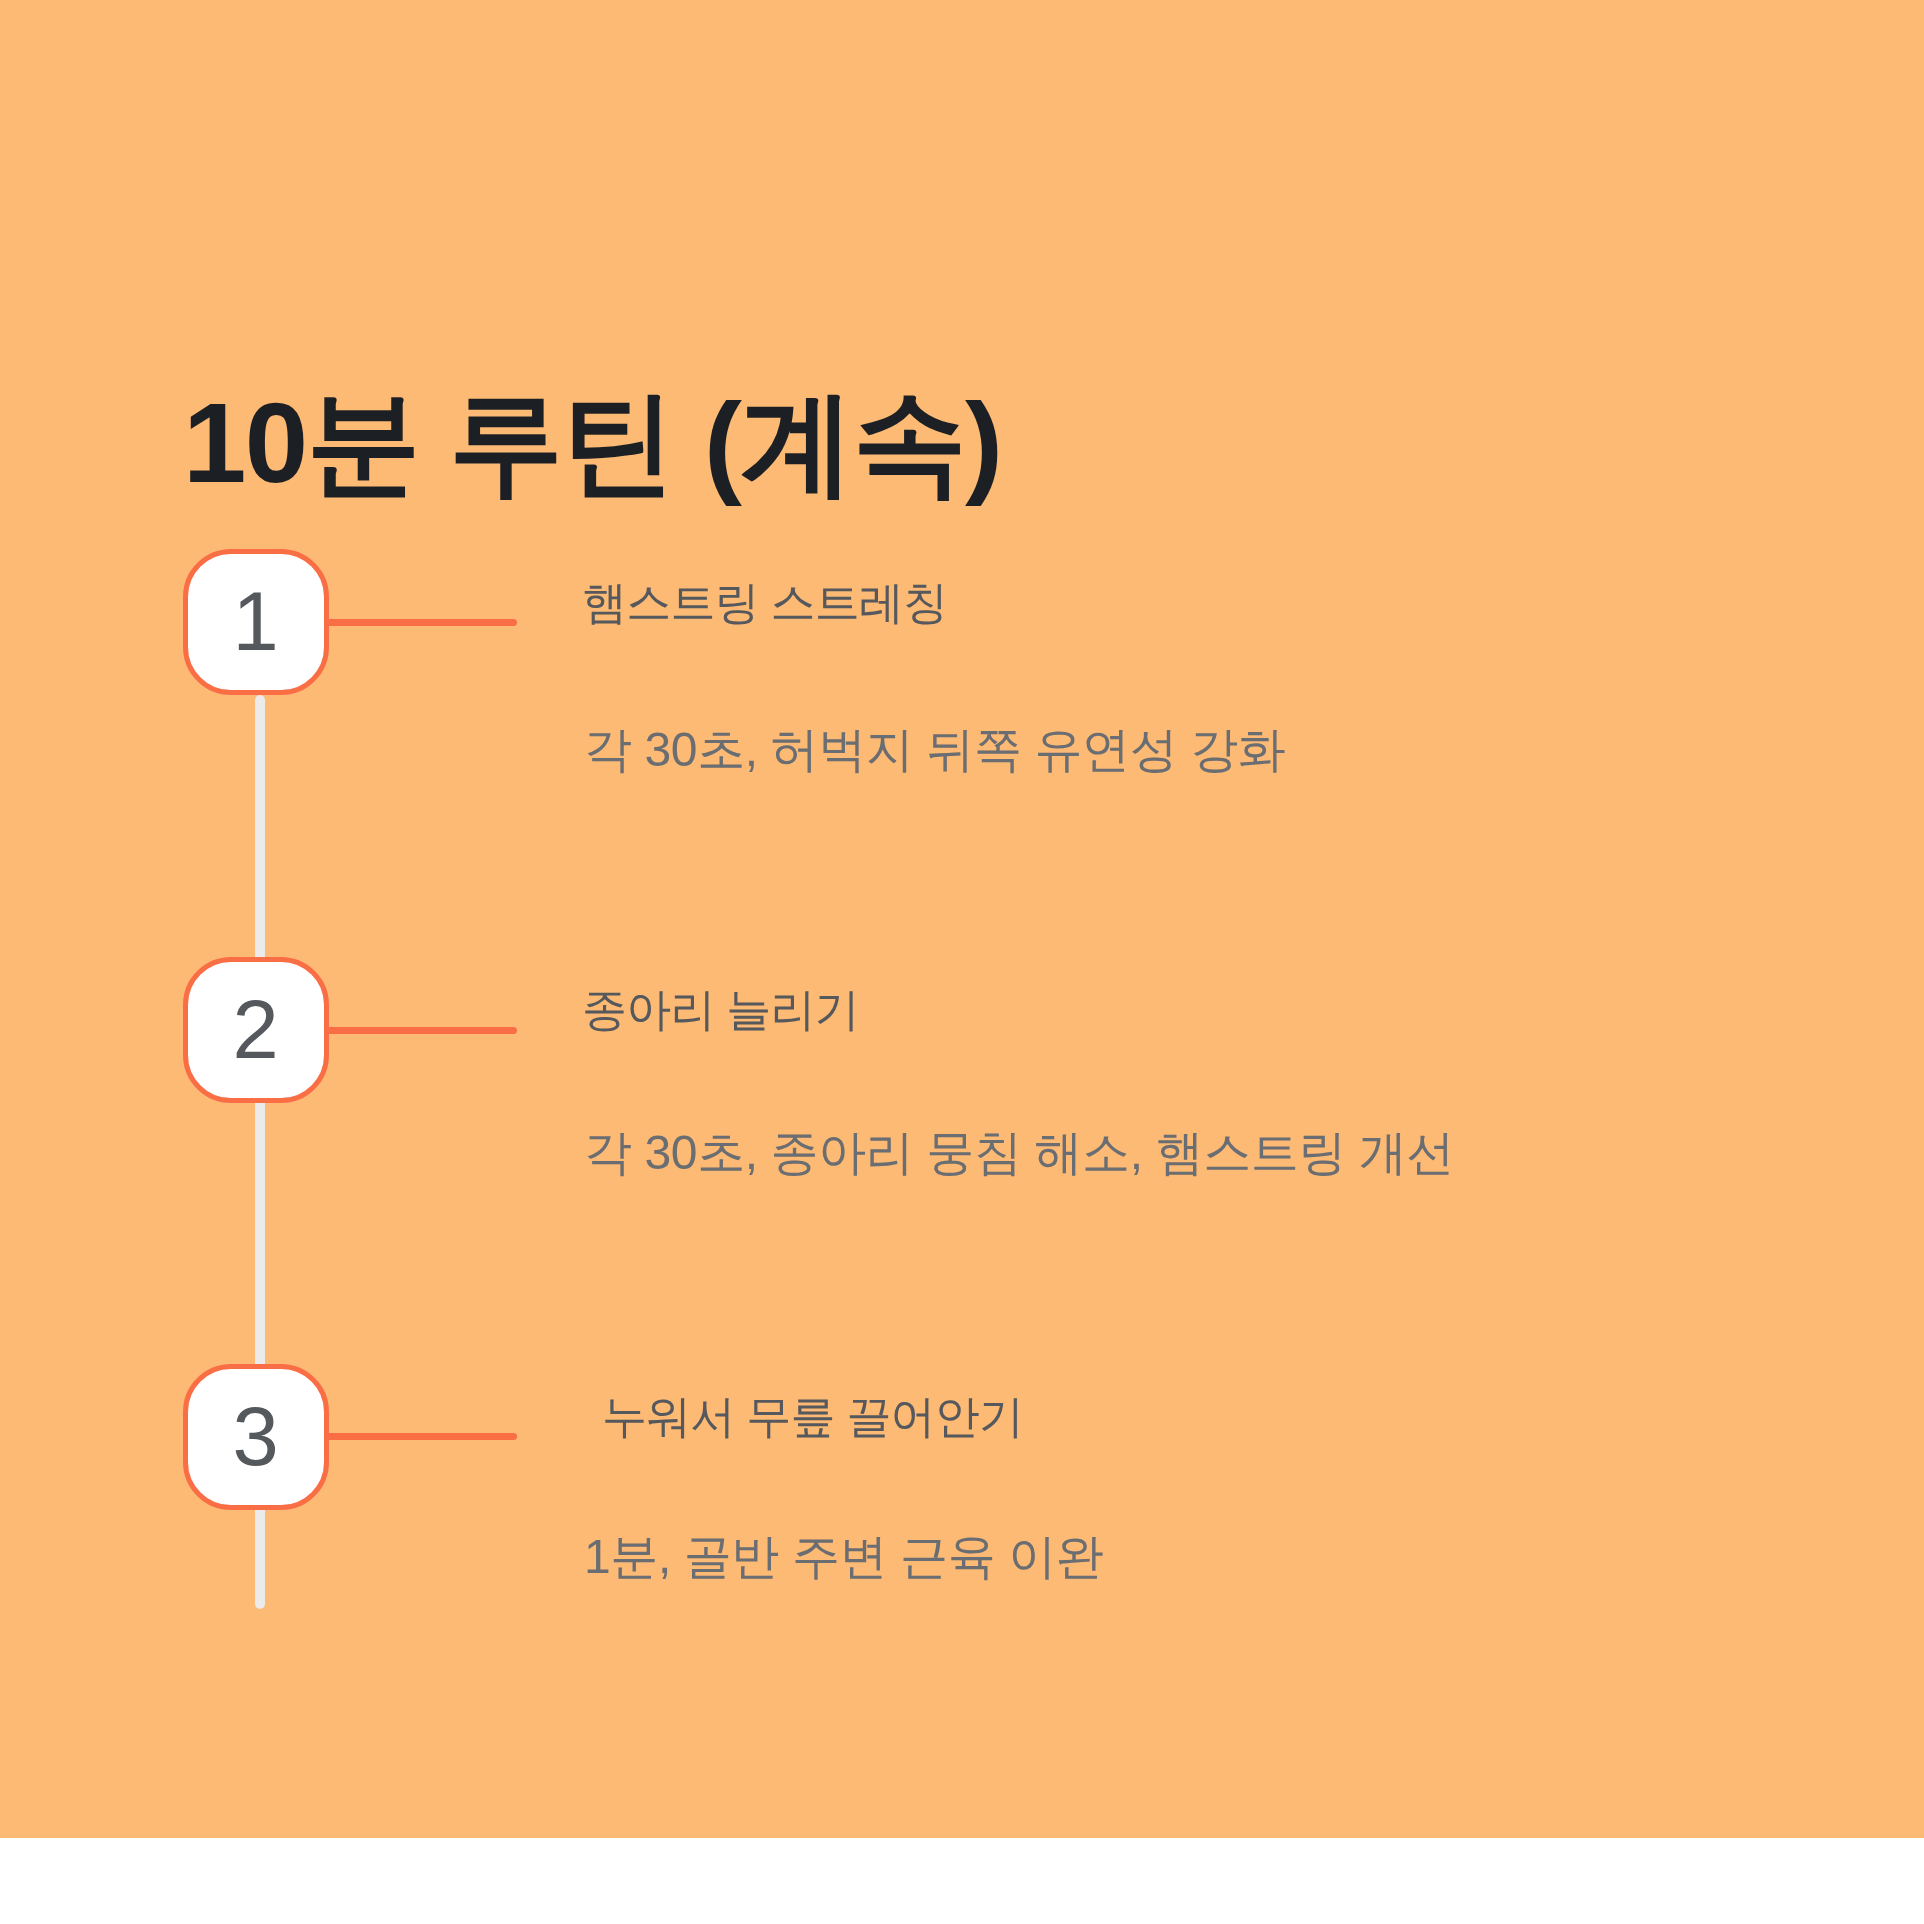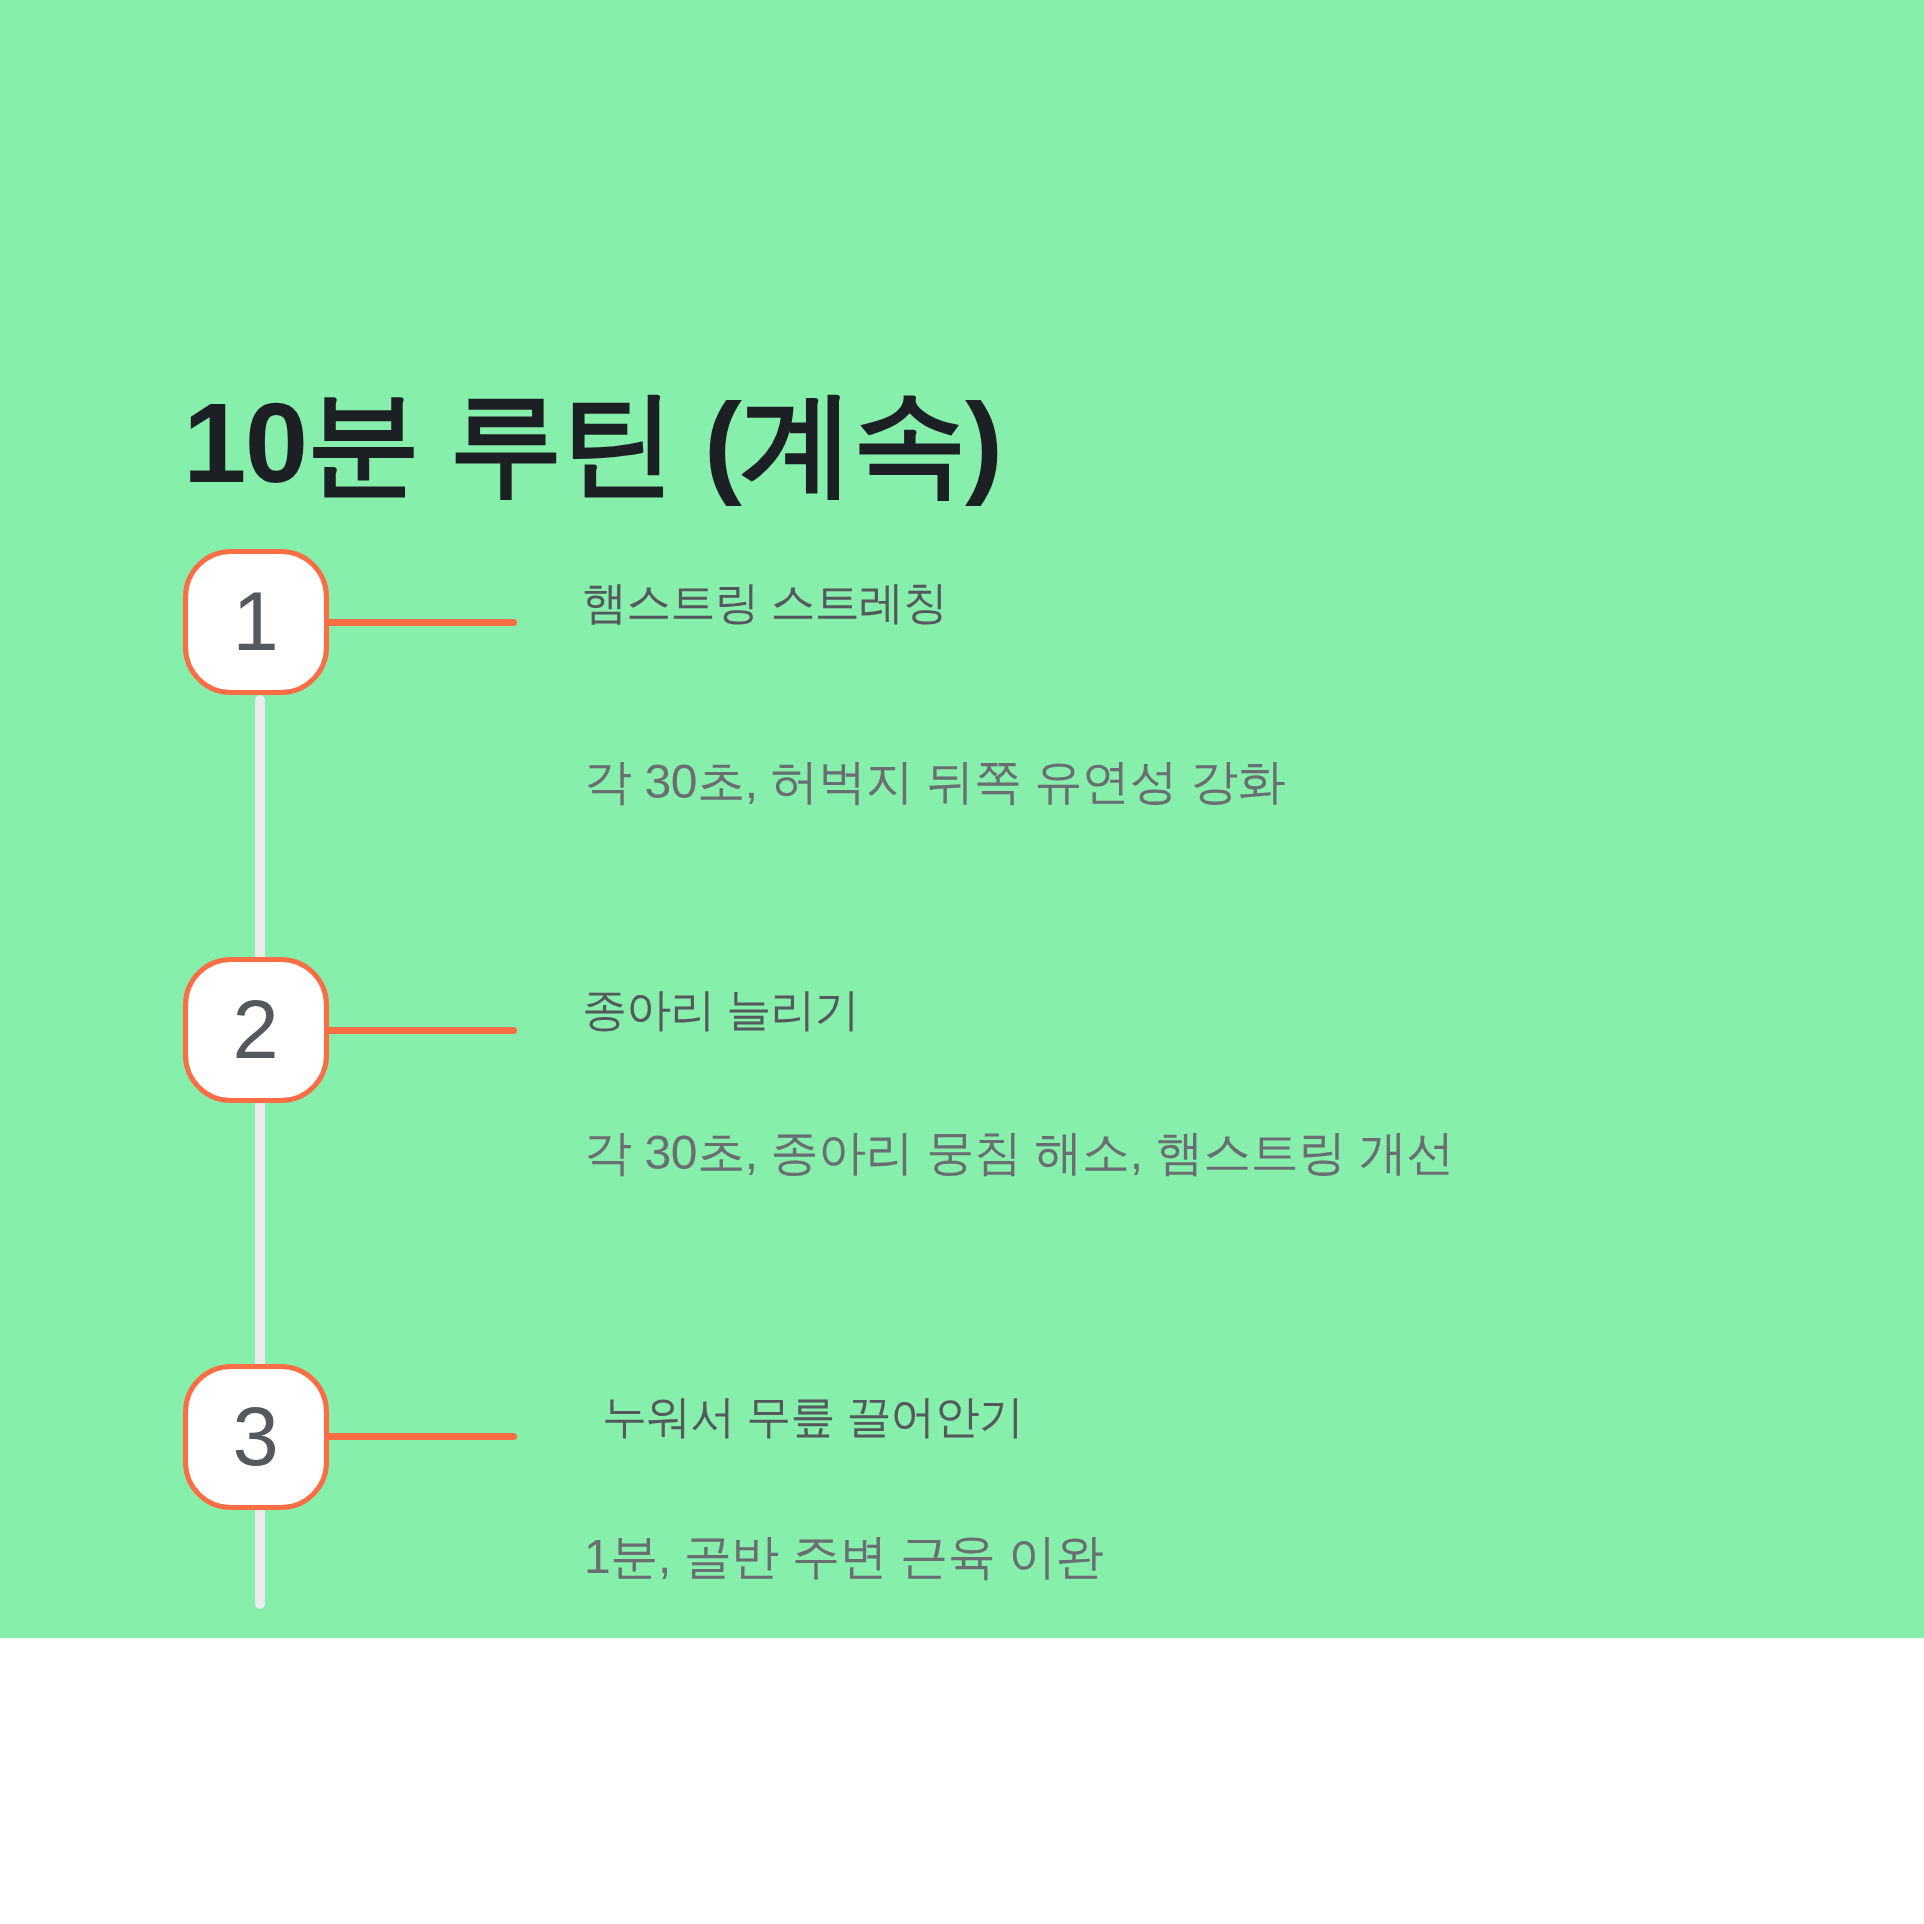--- a/index.html
+++ b/index.html
@@ -11,22 +11,22 @@
     width: 1925px;
     height: 1925px;
     background: #ffffff;
     font-family: "Liberation Sans", "DejaVu Sans", sans-serif;
     overflow: hidden;
   }
 
   .slide {
     position: relative;
     width: 1925px;
-    height: 1638px;
-    background: #86efac;
+    height: 1838px;
+    background: #fdba74;
     box-sizing: border-box;
   }
 
   
   .page-title {
     position: absolute;
     left: 183px;
     top: 300px;
     width: 1572px;
     font-size: 114px;
@@ -112,21 +112,21 @@
     font-weight: 400;
     color: #6a6d72;
     letter-spacing: -0.4px;
     white-space: nowrap;
   }
 
   
   .step-1 .step-badge     { left: 183px; top: 549px; }
   .step-1 .step-connector { left: 326px; top: 619px; width: 191px; }
   .step-1 .step-title     { left: 582px; top: 576px; }
-  .step-1 .step-desc      { left: 584px; top: 720px; margin-top: 32px; }
+  .step-1 .step-desc      { left: 584px; top: 720px; }
 
   .step-2 .step-badge     { left: 183px; top: 957px; }
   .step-2 .step-connector { left: 326px; top: 1027px; width: 191px; }
   .step-2 .step-title     { left: 582px; top: 983px; }
   .step-2 .step-desc      { left: 584px; top: 1123px; }
 
   .step-3 .step-badge     { left: 183px; top: 1364px; }
   .step-3 .step-connector { left: 326px; top: 1433px; width: 191px; }
   .step-3 .step-title     { left: 602px; top: 1390px; }
   .step-3 .step-desc      { left: 584px; top: 1527px; text-align: right; }

